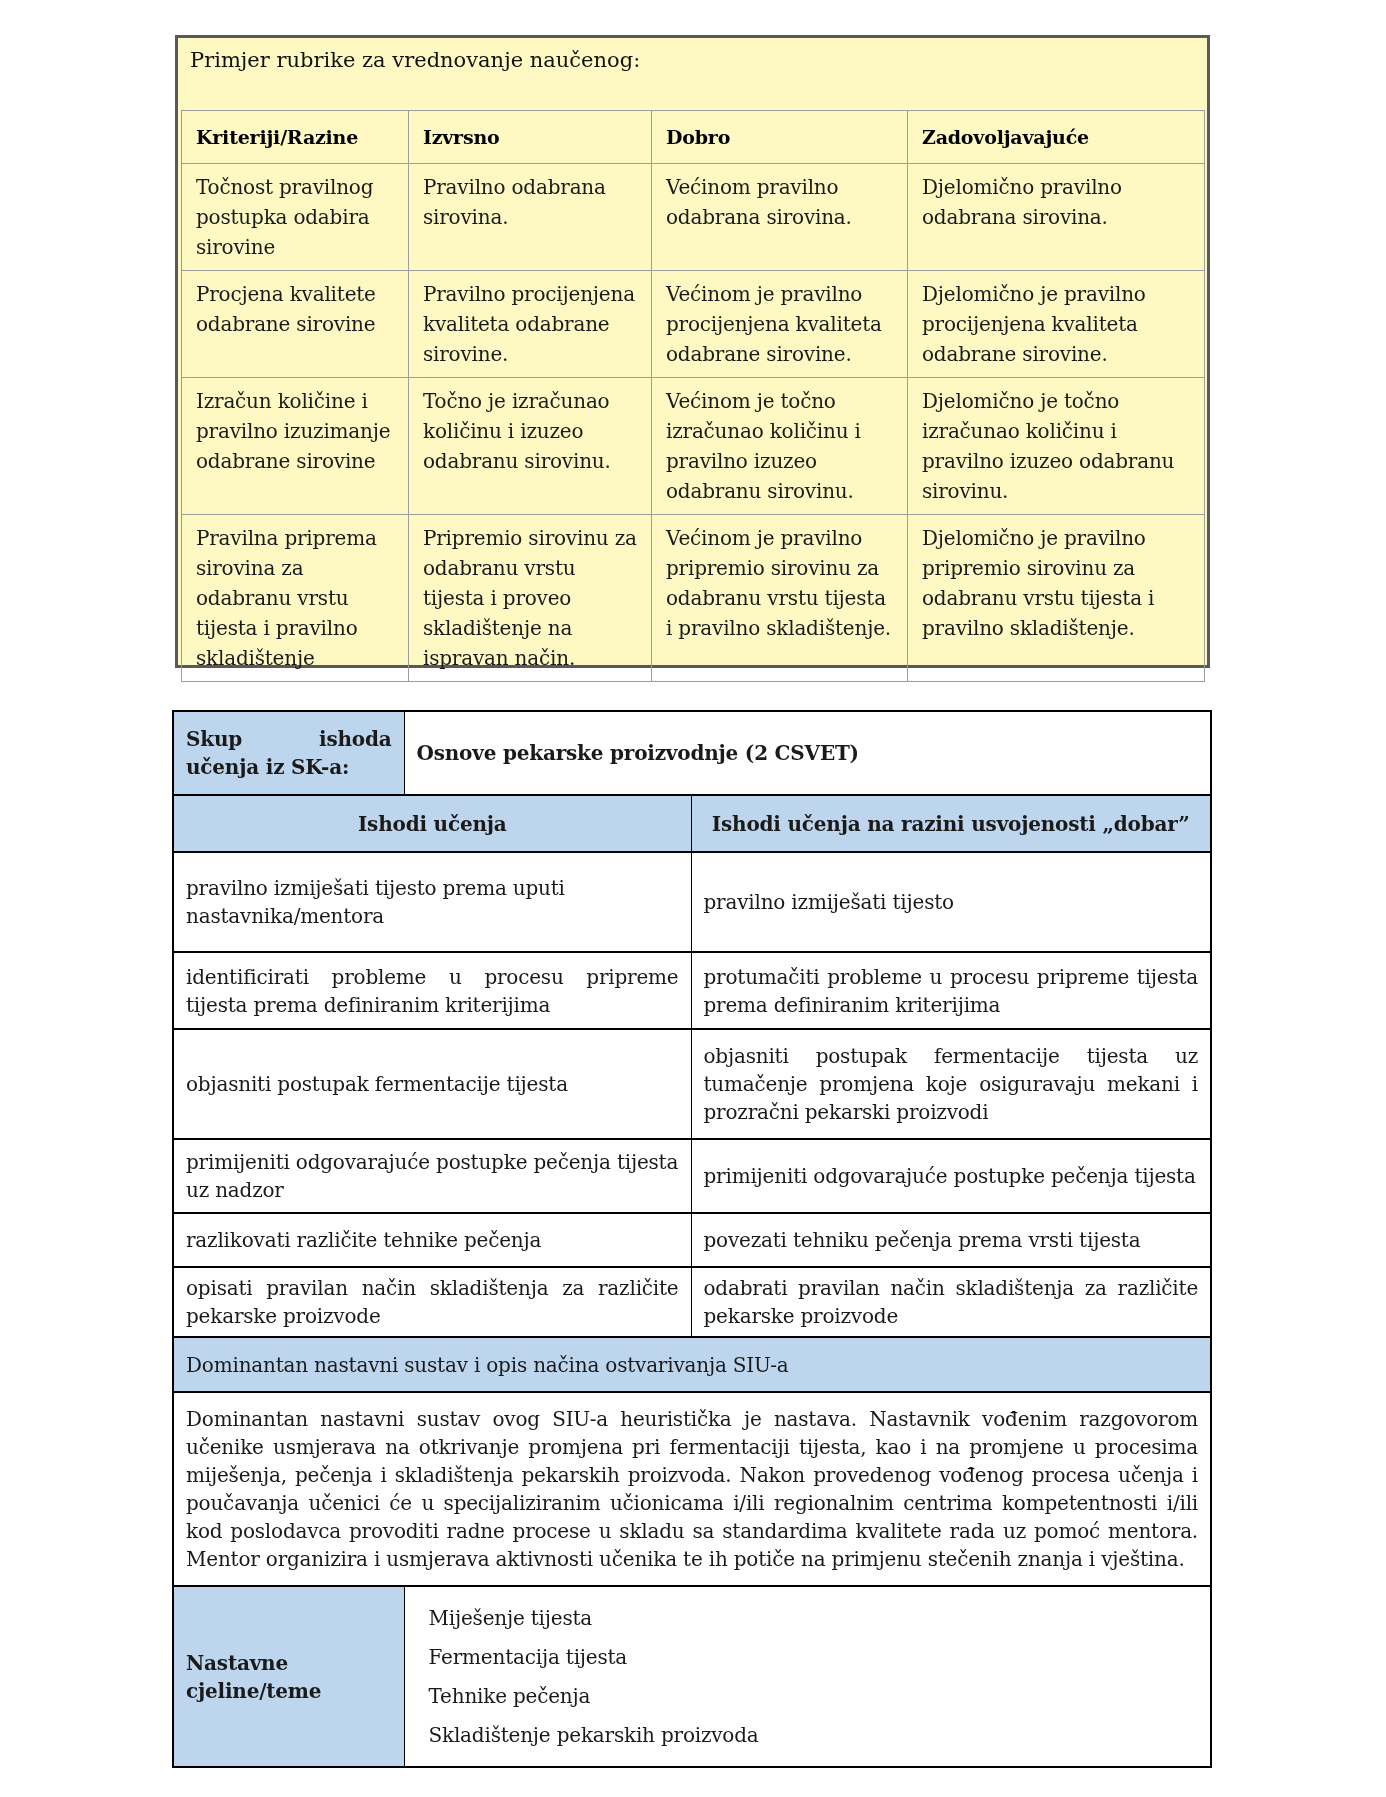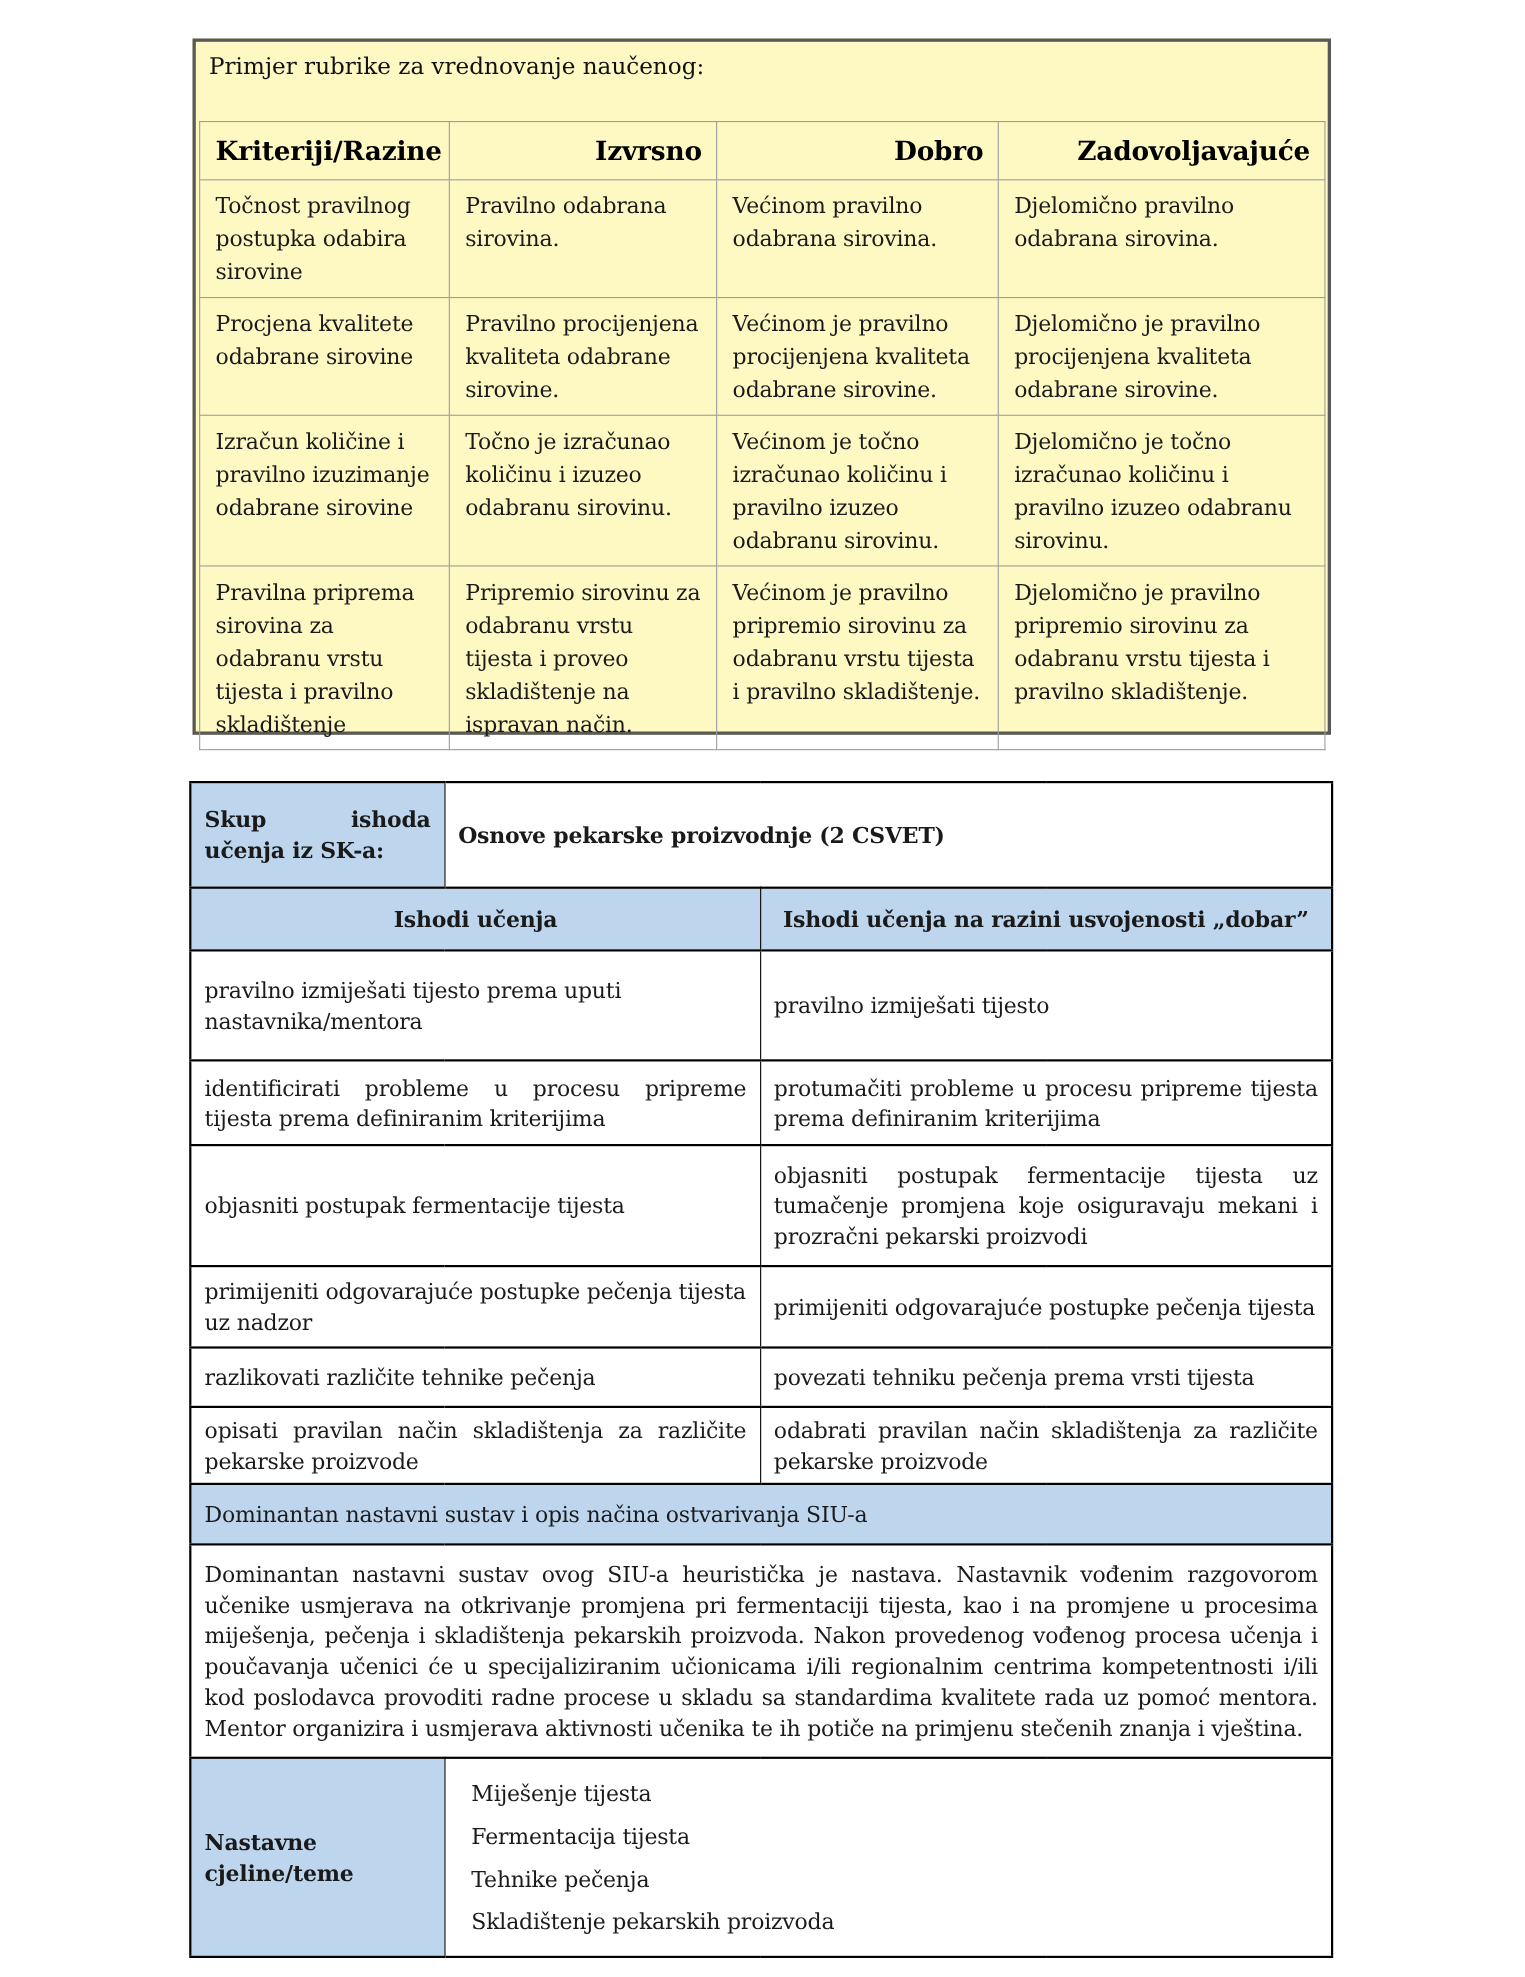--- a/index.html
+++ b/index.html
@@ -46,24 +46,24 @@
     padding: 8px 13px 8px 14px;
     font-size: 20px;
     line-height: 1.5;
     vertical-align: top;
     text-align: left;
     letter-spacing: -0.2px;
     box-sizing: border-box;
     overflow: hidden;
   }
   table.rubric th {
-    text-align: right;
-    vertical-align: middle;
-    font-weight: bold;
-    font-size: 24px;
+    text-align: left;
+    vertical-align: middle;
+    font-weight: bold;
+    font-size: 19px;
     color: #000;
   }
 
   
   table.siu {
     position: absolute;
     left: 172px;
     top: 710px;
     width: 1038px;
     border-collapse: collapse;
@@ -171,21 +171,21 @@
 
 <table class="siu">
   <colgroup>
     <col style="width:231px">
     <col style="width:287px">
     <col style="width:260px">
     <col style="width:260px">
   </colgroup>
 
   <tbody>
-      <tr style="height:96px">
+      <tr style="height:84px">
     <td class="blue set-label">Skup ishoda učenja iz SK-a:</td>
     <td class="set-value" colspan="3">Osnove pekarske proizvodnje (2 CSVET)</td>
   </tr>
 
   <tr style="height:57px">
     <td class="blue col-header" colspan="2">Ishodi učenja</td>
     <td class="blue col-header" colspan="2">Ishodi učenja na razini usvojenosti „dobar”</td>
   </tr>
 
   <tr style="height:100px">

